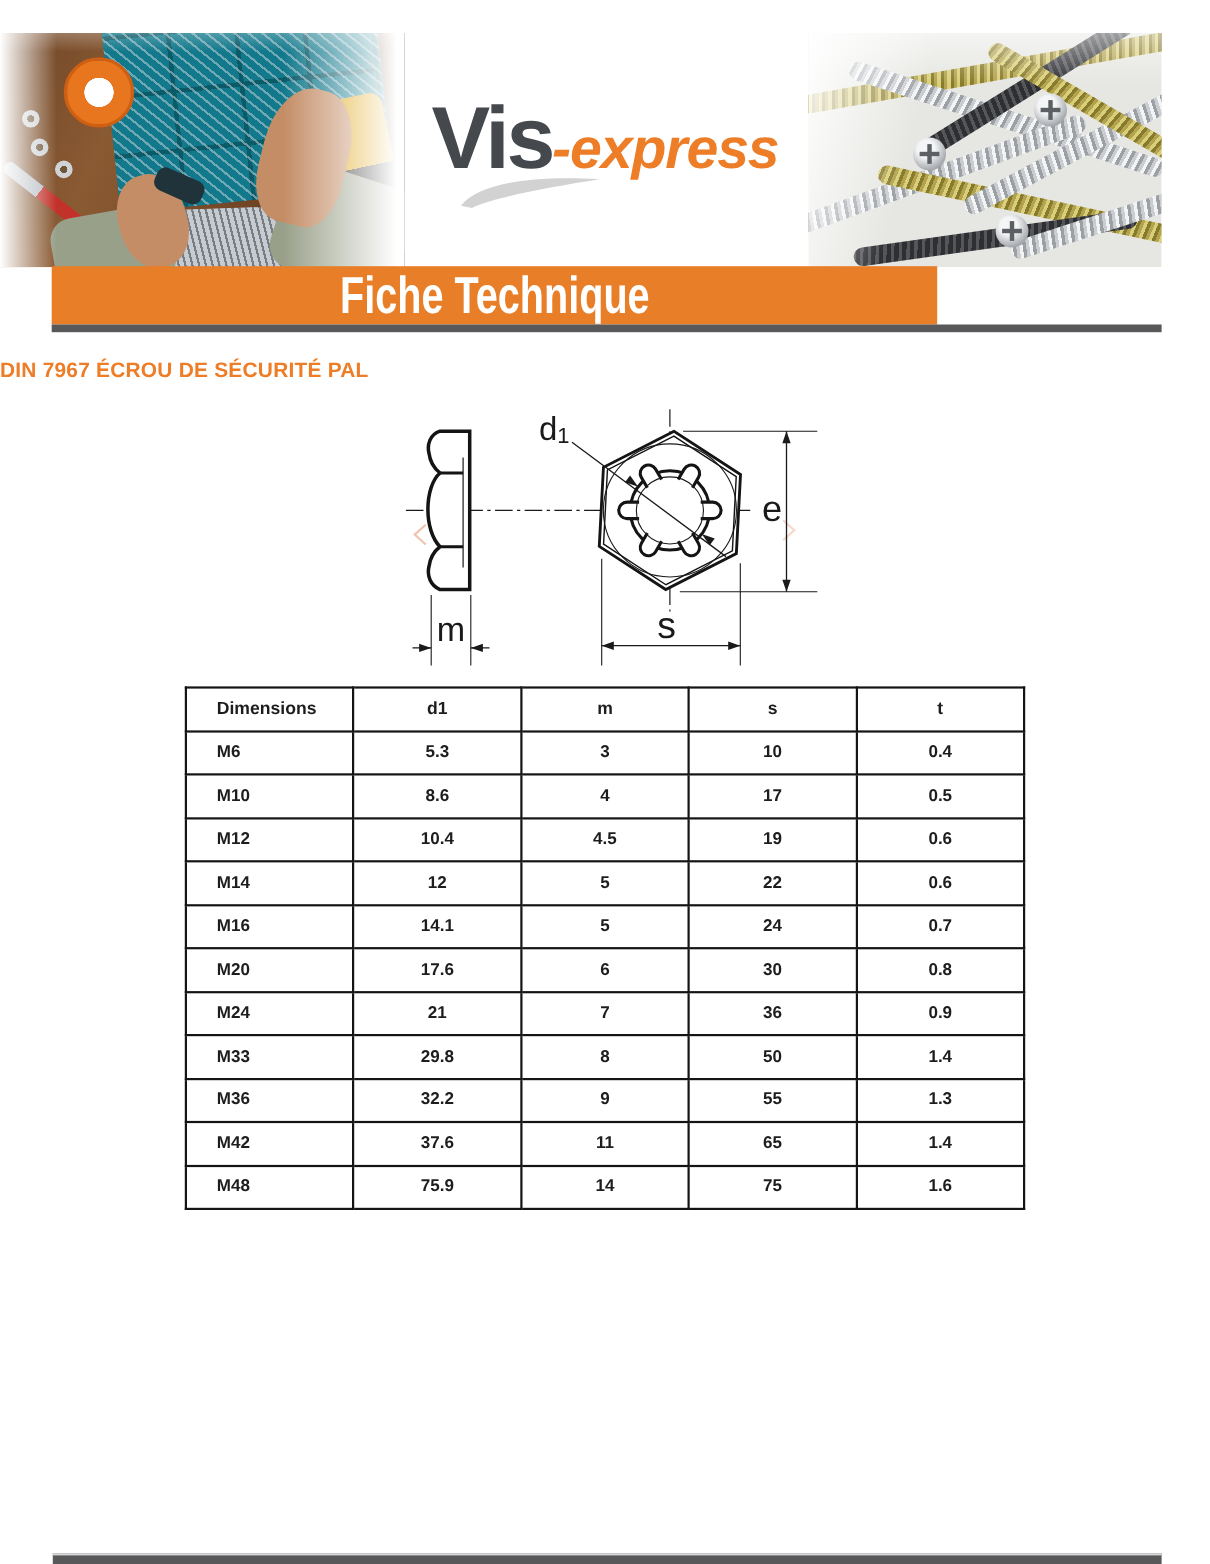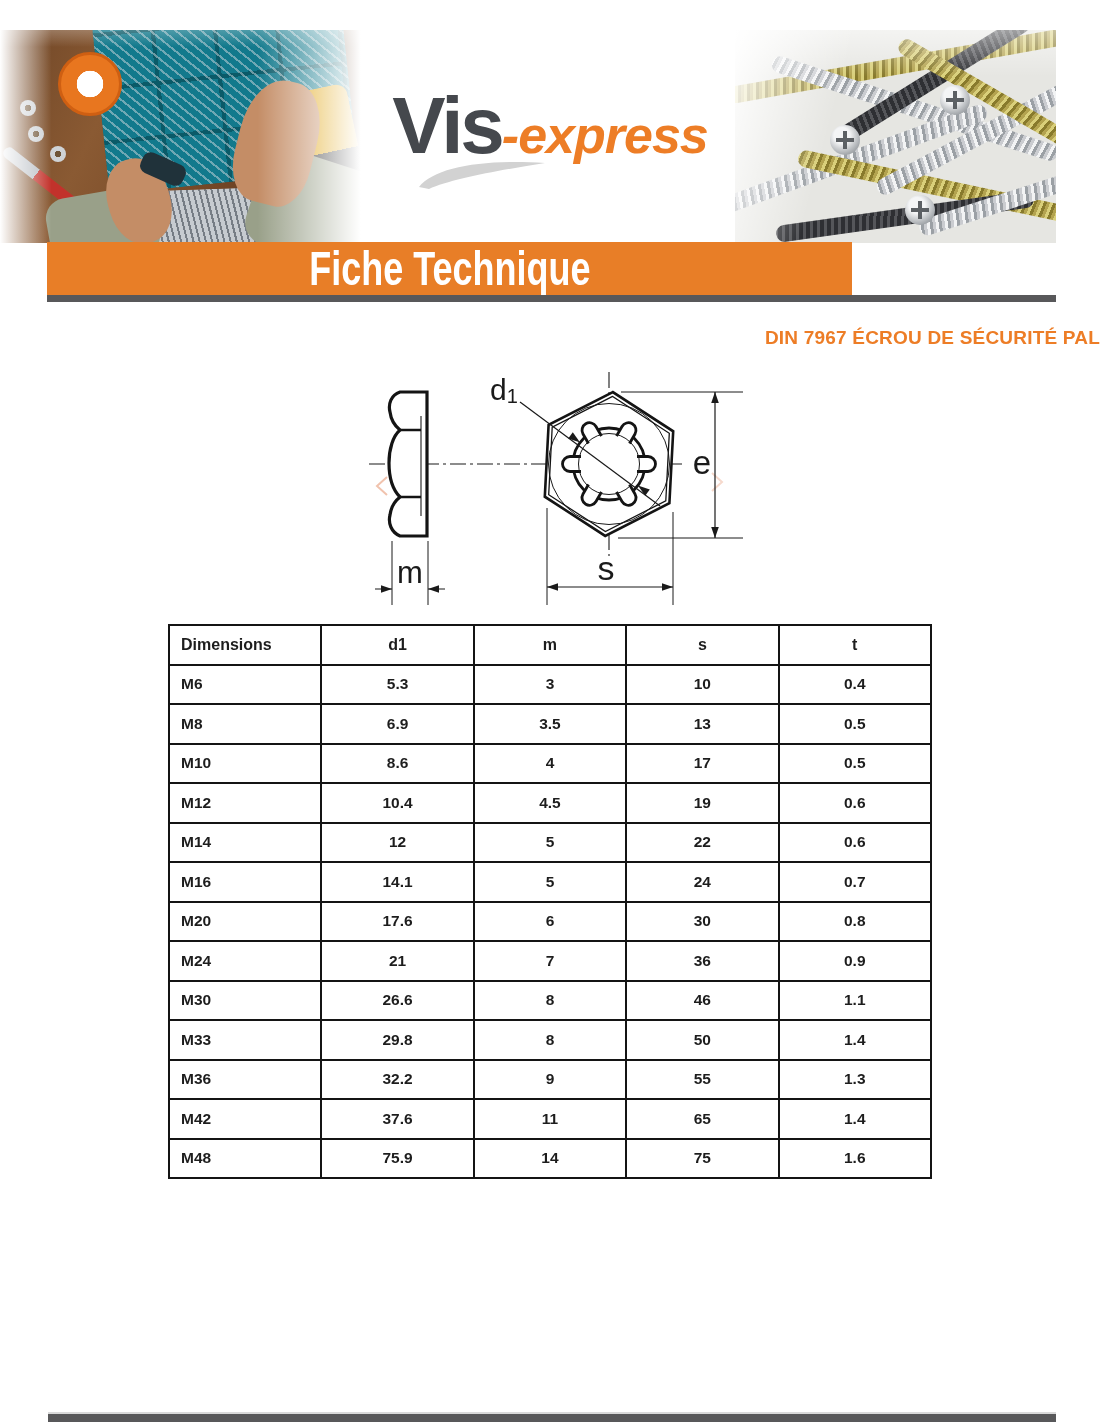--- a/index.html
+++ b/index.html
@@ -64,33 +64,33 @@
   #logo{position:absolute;left:360px;top:50px;width:380px;text-align:center;white-space:nowrap;}
   #logo .vis{font-size:80px;font-weight:bold;color:#45484d;letter-spacing:-3px;}
   #logo .express{font-size:52px;font-weight:bold;font-style:italic;color:#ED7D26;letter-spacing:-1px;}
   #swoosh{position:absolute;left:405px;top:124px;}
 
   
   #banner{position:absolute;left:47px;top:212px;width:805px;height:53px;background:#E87E27;
     display:flex;align-items:center;justify-content:center;}
   #banner .t{color:#ffffff;font-size:45px;font-weight:bold;transform:scale(.8,1.05);letter-spacing:0px;}
   #gray-strip{position:absolute;left:47px;top:265px;width:1009px;height:7px;background:#58585A;}
-  #subtitle{position:absolute;left:0;top:297px;width:1100px;text-align:right;
+  #subtitle{position:absolute;left:0;top:297px;width:1100px;text-align:left;
     color:#ED7D26;font-size:19px;font-weight:bold;letter-spacing:.2px;}
 
   
   #drawing{position:absolute;left:355px;top:330px;}
   #drawing text{font-family:"Liberation Sans",sans-serif;fill:#1a1a1a;}
 
   
   #dims-table{position:absolute;left:168px;top:594px;width:764px;border-collapse:collapse;
     table-layout:fixed;}
   #dims-table th,#dims-table td{border:2px solid #141414;height:37.5px;
     font-size:15.5px;font-weight:bold;color:#1d1d1d;text-align:center;padding:0;}
-  #dims-table th:first-child,#dims-table td:first-child{text-align:left;padding-left:11px;}
+  #dims-table th:first-child,#dims-table td:first-child{text-align:left;padding-left:27px;}
   #dims-table th{font-size:16px;}
 
   
   #footer-bar{position:absolute;left:48px;top:1382px;width:1008px;height:40px;background:#58585A;
     border-top:2px solid #d9d9d9;}
 </style>
 </head>
 <body>
 
 <div id="canvas">
@@ -220,27 +220,20 @@
     </thead>
     <tbody>
         <tr>
           <td>M6</td>
           <td>5.3</td>
           <td>3</td>
           <td>10</td>
           <td>0.4</td>
         </tr>
         <tr>
-          <td>M8</td>
-          <td>6.9</td>
-          <td>3.5</td>
-          <td>13</td>
-          <td>0.5</td>
-        </tr>
-        <tr>
           <td>M10</td>
           <td>8.6</td>
           <td>4</td>
           <td>17</td>
           <td>0.5</td>
         </tr>
         <tr>
           <td>M12</td>
           <td>10.4</td>
           <td>4.5</td>
@@ -269,27 +262,20 @@
           <td>0.8</td>
         </tr>
         <tr>
           <td>M24</td>
           <td>21</td>
           <td>7</td>
           <td>36</td>
           <td>0.9</td>
         </tr>
         <tr>
-          <td>M30</td>
-          <td>26.6</td>
-          <td>8</td>
-          <td>46</td>
-          <td>1.1</td>
-        </tr>
-        <tr>
           <td>M33</td>
           <td>29.8</td>
           <td>8</td>
           <td>50</td>
           <td>1.4</td>
         </tr>
         <tr>
           <td>M36</td>
           <td>32.2</td>
           <td>9</td>

